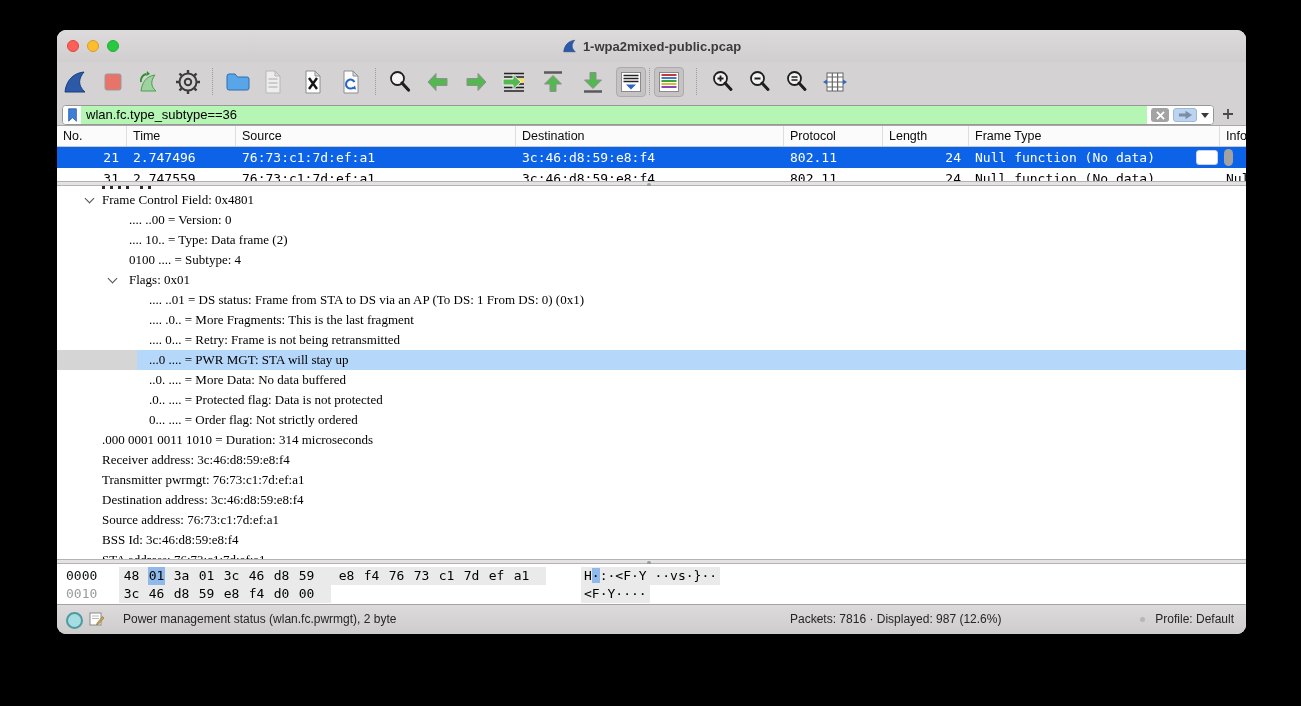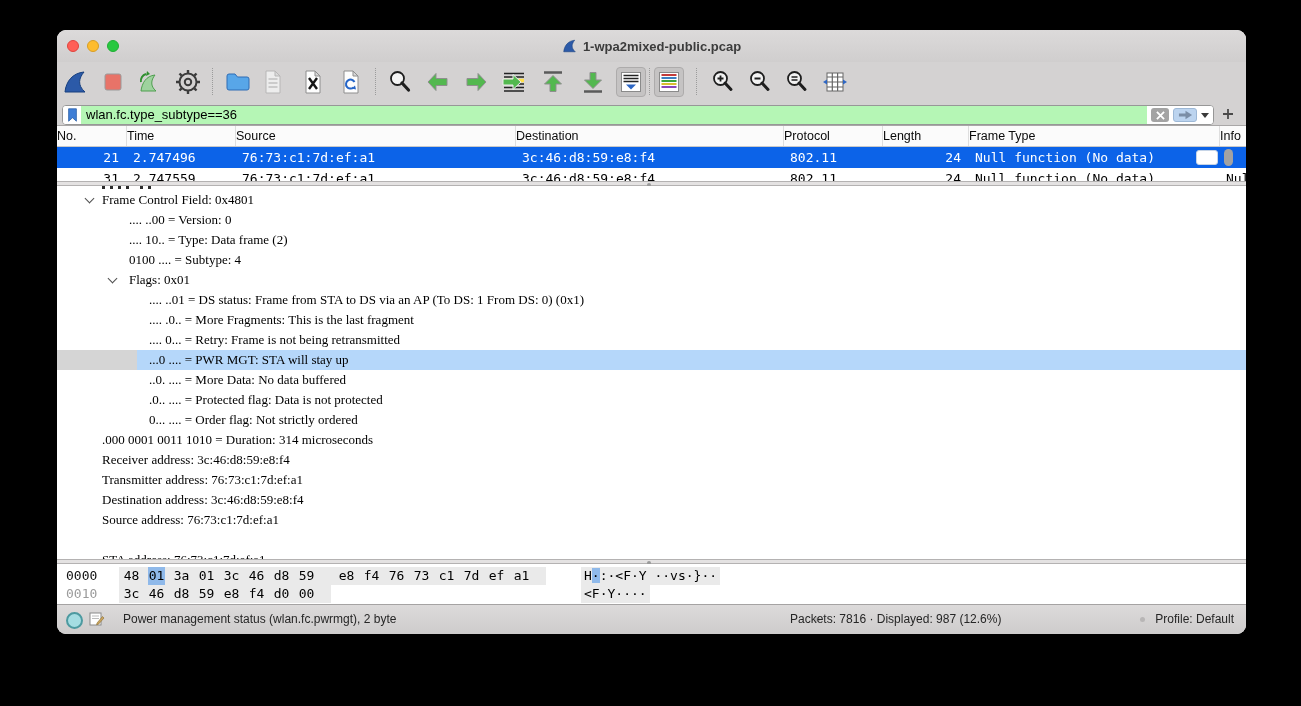--- a/index.html
+++ b/index.html
@@ -42,21 +42,21 @@
   .fdrop{width:0;height:0;border-left:4px solid transparent;border-right:4px solid transparent;
     border-top:5px solid #3a3a3a;}
   .fplus{position:absolute;left:1163px;top:4px;width:16px;height:16px;display:flex;
     align-items:center;justify-content:center;}
 
   
   .plist{position:absolute;top:96px;left:0;width:100%;height:55px;overflow:hidden;background:#fff;}
   .phead{position:absolute;top:0;left:0;height:21px;width:100%;background:#fbfbfb;
     border-bottom:1px solid #c9c9c9;box-sizing:border-box;}
   .hcell{position:absolute;top:0;height:20px;line-height:20px;font-size:12.5px;color:#0a0a0a;
-    padding-left:0;border-right:1px solid #dedede;overflow:hidden;white-space:pre;box-sizing:border-box;}
+    padding-left:6px;border-right:1px solid #dedede;overflow:hidden;white-space:pre;box-sizing:border-box;}
   .col-no{left:0;width:70px;} .col-time{left:70px;width:109px;} .col-src{left:179px;width:280px;}
   .col-dst{left:459px;width:268px;} .col-pro{left:727px;width:99px;} .col-len{left:826px;width:86px;}
   .col-ft{left:912px;width:251px;} .col-info{left:1163px;width:26px;border-right:none;}
   .prow{position:absolute;left:0;width:100%;height:21px;
     font-family:"DejaVu Sans Mono",monospace;font-size:13px;}
   .row1{top:21px;background:#0c63e8;color:#fff;}
   .row2{top:42px;color:#000;}
   .pc{position:absolute;top:0;height:21px;line-height:21px;overflow:hidden;white-space:pre;
     padding-left:6px;box-sizing:border-box;}
   .pc.ra{text-align:right;padding-left:0;padding-right:8px;}
@@ -381,23 +381,24 @@
     <div class="dline il1" style="top:84px"><i class="chev c1"></i><span class="dtext">Flags: 0x01</span></div>
     <div class="dline il2" style="top:104px"><span class="dtext">.... ..01 = DS status: Frame from STA to DS via an AP (To DS: 1 From DS: 0) (0x1)</span></div>
     <div class="dline il2" style="top:124px"><span class="dtext">.... .0.. = More Fragments: This is the last fragment</span></div>
     <div class="dline il2" style="top:144px"><span class="dtext">.... 0... = Retry: Frame is not being retransmitted</span></div>
     <div class="dline il2 sel" style="top:164px"><span class="dtext">...0 .... = PWR MGT: STA will stay up</span></div>
     <div class="dline il2" style="top:184px"><span class="dtext">..0. .... = More Data: No data buffered</span></div>
     <div class="dline il2" style="top:204px"><span class="dtext">.0.. .... = Protected flag: Data is not protected</span></div>
     <div class="dline il2" style="top:224px"><span class="dtext">0... .... = Order flag: Not strictly ordered</span></div>
     <div class="dline il0" style="top:244px"><span class="dtext">.000 0001 0011 1010 = Duration: 314 microseconds</span></div>
     <div class="dline il0" style="top:264px"><span class="dtext">Receiver address: 3c:46:d8:59:e8:f4</span></div>
-    <div class="dline il0" style="top:284px"><span class="dtext">Transmitter address: 76:73:c1:7d:ef:a1</span></div>
+    <div class="dline il0" style="top:284px"><span class="dtext">Transmitter pwrmgt: 76:73:c1:7d:ef:a1</span></div>
     <div class="dline il0" style="top:304px"><span class="dtext">Destination address: 3c:46:d8:59:e8:f4</span></div>
     <div class="dline il0" style="top:324px"><span class="dtext">Source address: 76:73:c1:7d:ef:a1</span></div>
+    <div class="dline il0" style="top:344px"><span class="dtext">BSS Id: 3c:46:d8:59:e8:f4</span></div>
     <div class="dline il0" style="top:364px"><span class="dtext">STA address: 76:73:c1:7d:ef:a1</span></div>
   </div>
 
   <div class="split s2">
         <i class="dot"></i>
       </div>
 
   <div class="hex">
     <div class="hrow hr1">
       <span class="hoff">0000</span>

